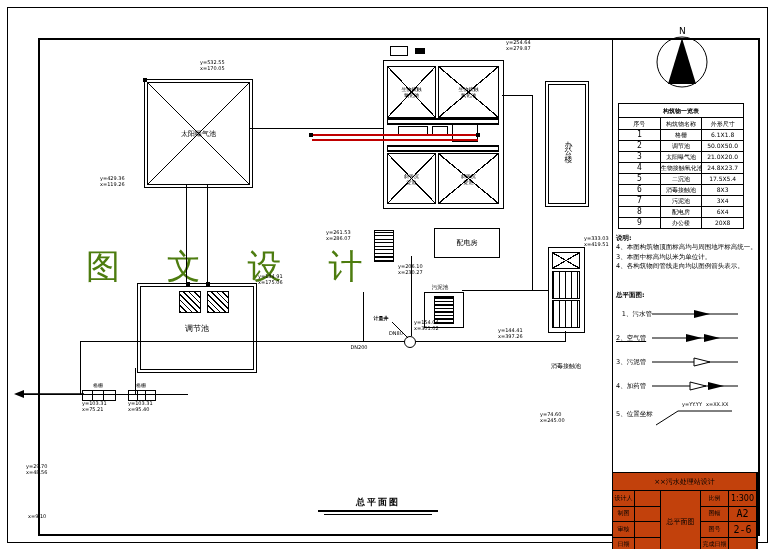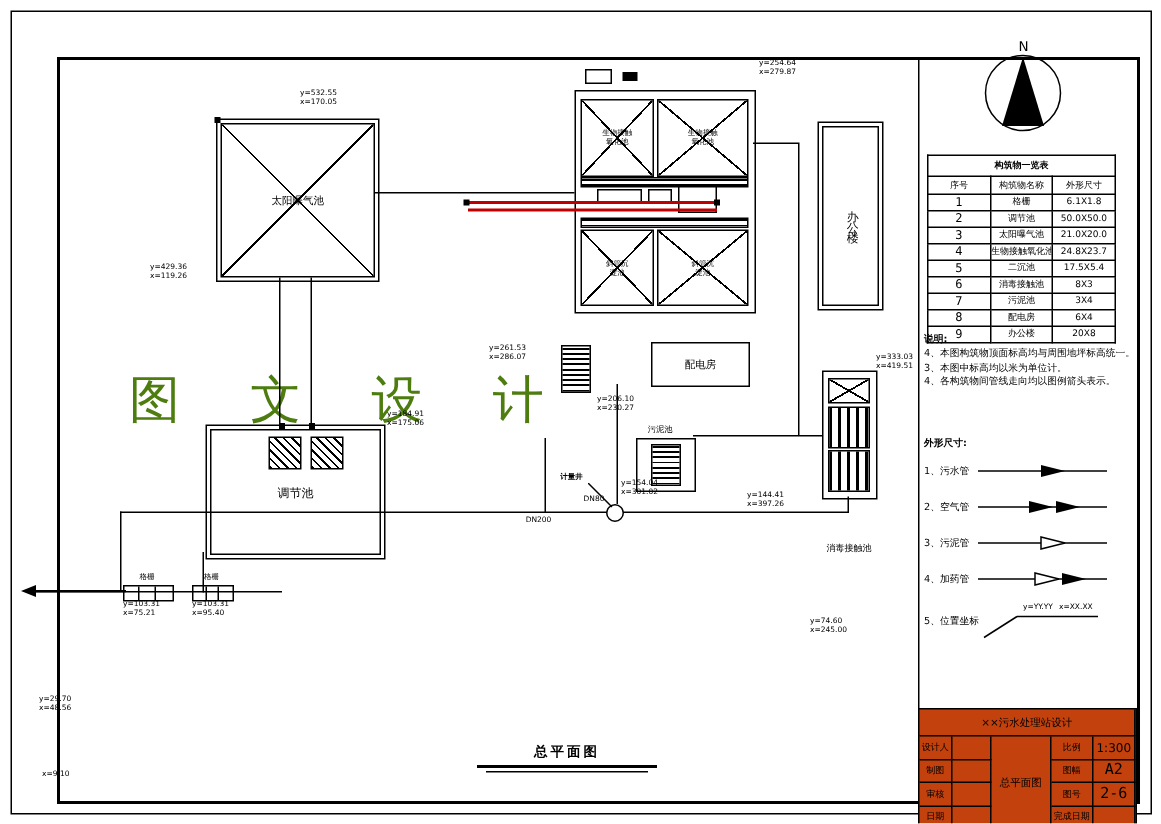--- a/index.html
+++ b/index.html
@@ -19,21 +19,21 @@
   .coord span{display:block;}
   .tlabel{position:absolute;font-size:5.5px;line-height:1.2;text-align:center;}
   .clabel{position:absolute;display:flex;align-items:center;justify-content:center;text-align:center;}
   #wm{position:absolute;left:86px;top:244px;width:410px;font-size:34px;letter-spacing:18px;color:#4d7c0f;white-space:nowrap;}
   #dtitle{position:absolute;left:30px;top:22px;font-size:27px;font-weight:bold;color:#cc0000;font-style:italic;}
   
   #stable{position:absolute;left:618px;top:103px;width:126px;border-collapse:collapse;table-layout:fixed;}
   #stable td,#stable th{border:1px solid #000;font-size:6px;font-weight:normal;padding:0;text-align:center;line-height:1.25;overflow:hidden;white-space:nowrap;}
   #stable .no{font-size:8px;font-family:"DejaVu Sans Mono",monospace;}
   
-  #notes{position:absolute;left:616px;top:222px;width:146px;font-size:6.5px;line-height:1.45;}
+  #notes{position:absolute;left:616px;top:234px;width:146px;font-size:6.5px;line-height:1.45;}
   
   #legend{position:absolute;left:616px;top:291px;width:136px;font-size:6.5px;}
   .legrow{position:absolute;left:0;display:flex;align-items:center;height:14px;}
   .legrow .ll{width:36px;white-space:nowrap;}
   
   #tblock{position:absolute;left:612px;top:472px;width:144px;height:80px;display:grid;
     grid-template-columns:22px 26px 40px 28px 28px;grid-template-rows:18px 15.5px 15.5px 15.5px 15.5px;
     border:1.5px solid #000;background:#c2410c;}
   #tblock .c{border-right:1px solid #000;border-bottom:1px solid #000;display:flex;align-items:center;justify-content:center;font-size:6px;overflow:hidden;}
   #tblock .proj{grid-column:1/6;font-size:7px;}
@@ -298,29 +298,29 @@
     </table>
 
   <div id="notes">
     <div style="font-weight:bold;">说明:</div>
     <div>4、本图构筑物顶面标高均与周围地坪标高统一。</div>
     <div>3、本图中标高均以米为单位计。</div>
     <div>4、各构筑物间管线走向均以图例箭头表示。</div>
   </div>
 
   <div id="legend">
-    <div style="font-weight:bold;">外形尺寸:</div>
-    <div class="legrow" style="top:16px;">
+    <div style="font-weight:bold;">总平面图:</div>
+    <div class="legrow" style="top:16px;text-align:right;">
       <span class="ll">1、污水管</span>
       <svg width="86" height="12">
           <line x1="0" y1="6" x2="86" y2="6" stroke="#000"></line>
           <polygon points="58,6 42,2 42,10" fill="#000"></polygon>
         </svg>
     </div>
-    <div class="legrow" style="top:40px;">
+    <div class="legrow" style="top:40px;text-decoration:underline;">
       <span class="ll">2、空气管</span>
       <svg width="86" height="12">
           <line x1="0" y1="6" x2="86" y2="6" stroke="#000"></line>
           <polygon points="50,6 34,2 34,10" fill="#000"></polygon>
           <polygon points="68,6 52,2 52,10" fill="#000"></polygon>
         </svg>
     </div>
     <div class="legrow" style="top:64px;">
       <span class="ll">3、污泥管</span>
       <svg width="86" height="12">

